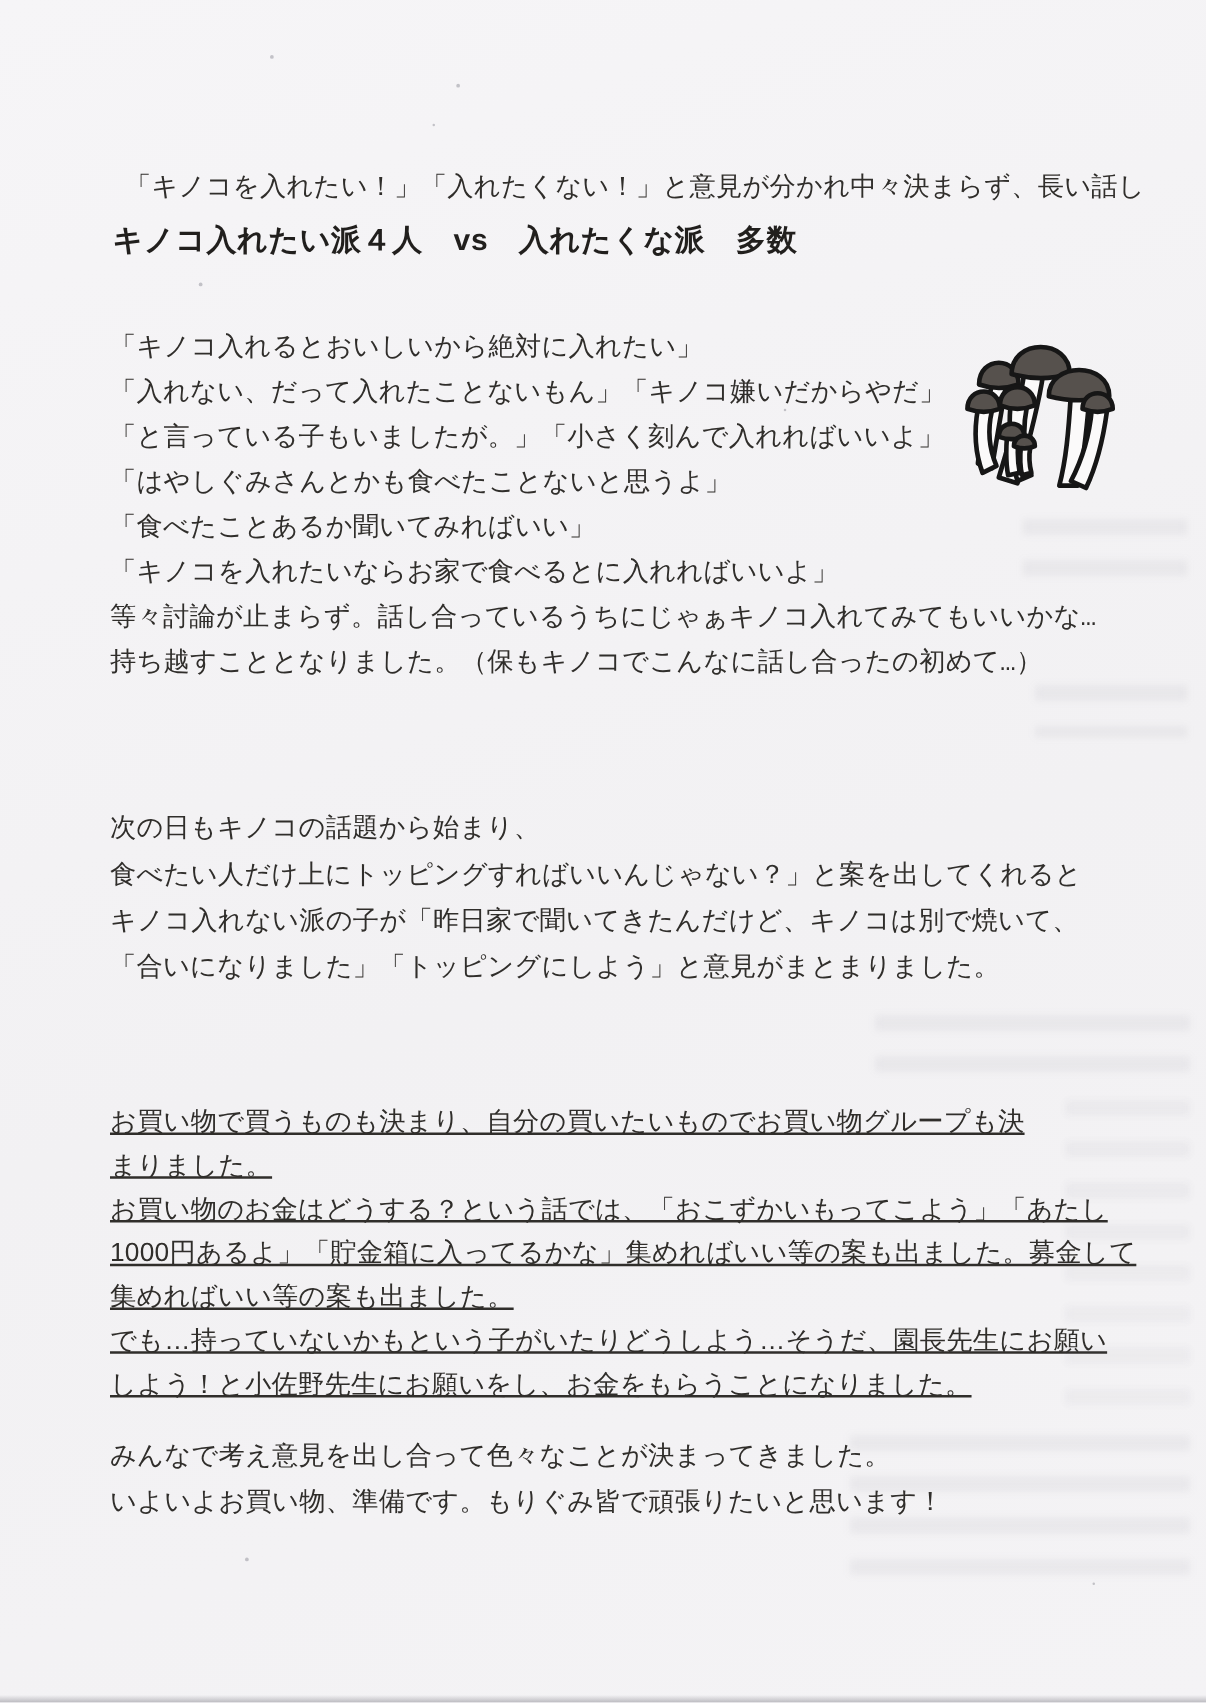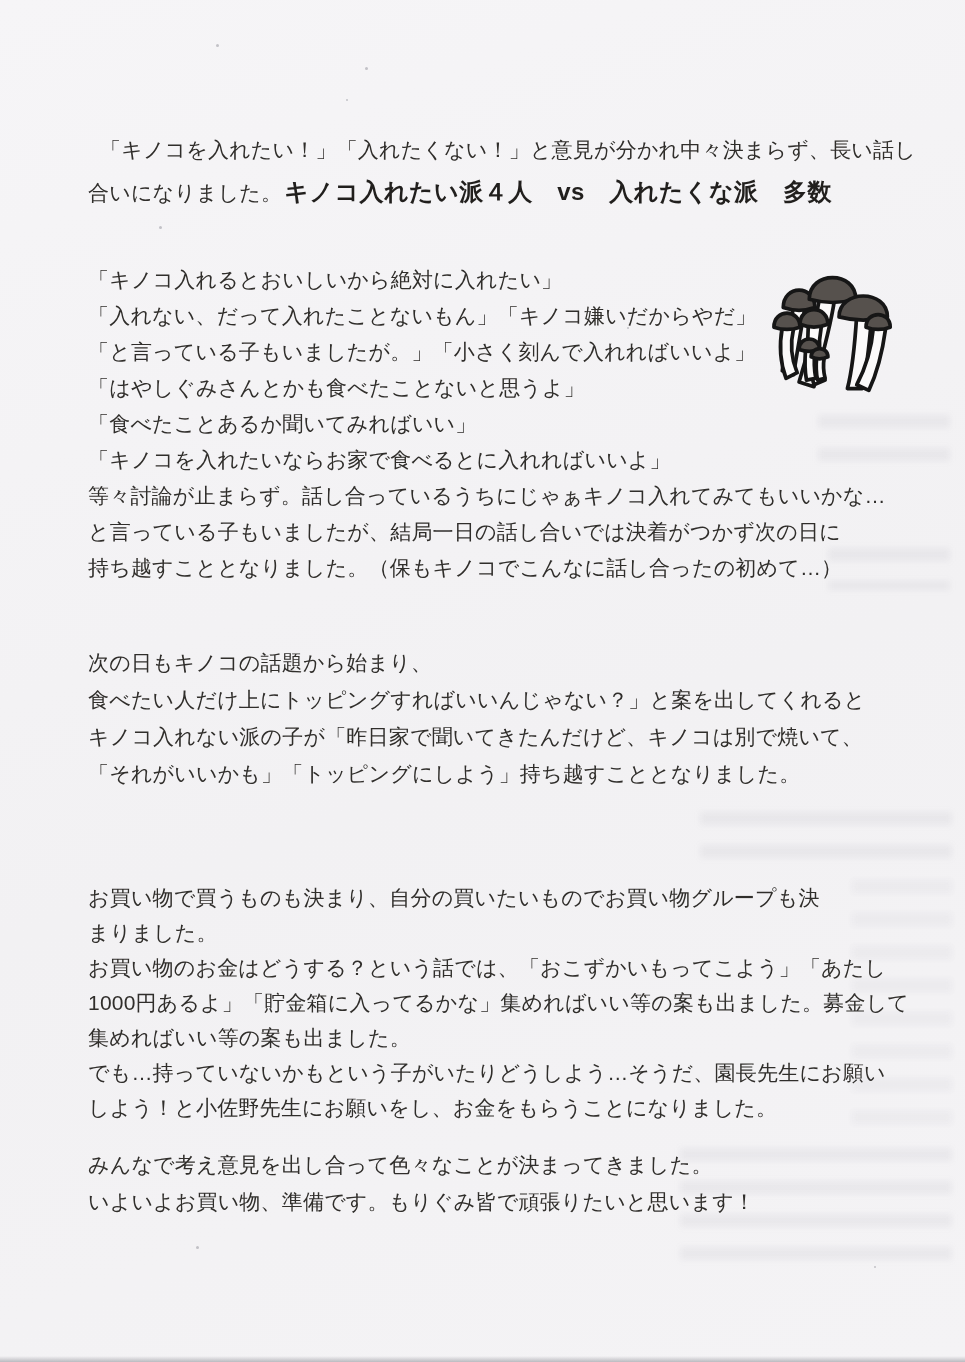--- a/index.html
+++ b/index.html
@@ -23,37 +23,37 @@
   
   .tblock {
     position: absolute;
     font-size: 21px;
     letter-spacing: 0.2px;
     white-space: nowrap;
   }
   .ln { display: block; }
   .pitch36 .ln { height: 36px; line-height: 36px; }
   .pitch37 .ln { height: 37px; line-height: 37px; }
-  .pitch35 .ln { height: 35px; line-height: 35px; }
+  .pitch35 .ln { height: 35px; line-height: 35px; text-decoration: underline; }
 
   .intro-line1 { left: 100px; top: 132px; }
   .intro-line2 {
     left: 88px; top: 176px;
     display: flex; align-items: baseline;
   }
   .intro-line2 .prefix { font-size: 21px; }
   .intro-line2 .headline {
     font-size: 24px;
     font-weight: bold;
     color: #211f1d;
     letter-spacing: 0.5px;
     margin-left: 2px;
   }
 
-  .discussion { left: 88px; top: 262px; }
+  .discussion { left: 88px; top: 262px; font-family: Liberation Mono, monospace; }
   .nextday    { left: 88px; top: 644px; }
   .shopping   { left: 88px; top: 880px; }
   .closing    { left: 88px; top: 1146px; }
 
   
   .mushroom-wrap {
     position: absolute;
     left: 760px; top: 258px;
     width: 186px; height: 142px;
   }
@@ -105,41 +105,39 @@
 </style>
 </head>
 <body>
 
 <div class="page">
 
   <div class="tblock intro-line1">
     <span class="ln" style="height:36px;line-height:36px">「キノコを入れたい！」「入れたくない！」と意見が分かれ中々決まらず、長い話し</span>
   </div>
   <div class="tblock intro-line2">
-    <span class="prefix">合いになりました。</span>
     <span class="headline">キノコ入れたい派４人　vs　入れたくな派　多数</span>
   </div>
 
   <div class="tblock discussion pitch36">
     <span class="ln">「キノコ入れるとおいしいから絶対に入れたい」</span>
     <span class="ln">「入れない、だって入れたことないもん」「キノコ嫌いだからやだ」</span>
     <span class="ln">「と言っている子もいましたが。」「小さく刻んで入れればいいよ」</span>
     <span class="ln">「はやしぐみさんとかも食べたことないと思うよ」</span>
     <span class="ln">「食べたことあるか聞いてみればいい」</span>
     <span class="ln">「キノコを入れたいならお家で食べるとに入れればいいよ」</span>
     <span class="ln">等々討論が止まらず。話し合っているうちにじゃぁキノコ入れてみてもいいかな…</span>
-    <span class="ln">と言っている子もいましたが、結局一日の話し合いでは決着がつかず次の日に</span>
     <span class="ln">持ち越すこととなりました。（保もキノコでこんなに話し合ったの初めて…）</span>
   </div>
 
   <div class="tblock nextday pitch37">
     <span class="ln">次の日もキノコの話題から始まり、</span>
     <span class="ln">食べたい人だけ上にトッピングすればいいんじゃない？」と案を出してくれると</span>
     <span class="ln">キノコ入れない派の子が「昨日家で聞いてきたんだけど、キノコは別で焼いて、</span>
-    <span class="ln">「それがいいかも」「トッピングにしよう」持ち越すこととなりました。</span>
+    <span class="ln">「合いになりました」「トッピングにしよう」と意見がまとまりました。</span>
   </div>
 
   <div class="tblock shopping pitch35">
     <span class="ln">お買い物で買うものも決まり、自分の買いたいものでお買い物グループも決</span>
     <span class="ln">まりました。</span>
     <span class="ln">お買い物のお金はどうする？という話では、「おこずかいもってこよう」「あたし</span>
     <span class="ln">1000円あるよ」「貯金箱に入ってるかな」集めればいい等の案も出ました。募金して</span>
     <span class="ln">集めればいい等の案も出ました。</span>
     <span class="ln">でも…持っていないかもという子がいたりどうしよう…そうだ、園長先生にお願い</span>
     <span class="ln">しよう！と小佐野先生にお願いをし、お金をもらうことになりました。</span>

